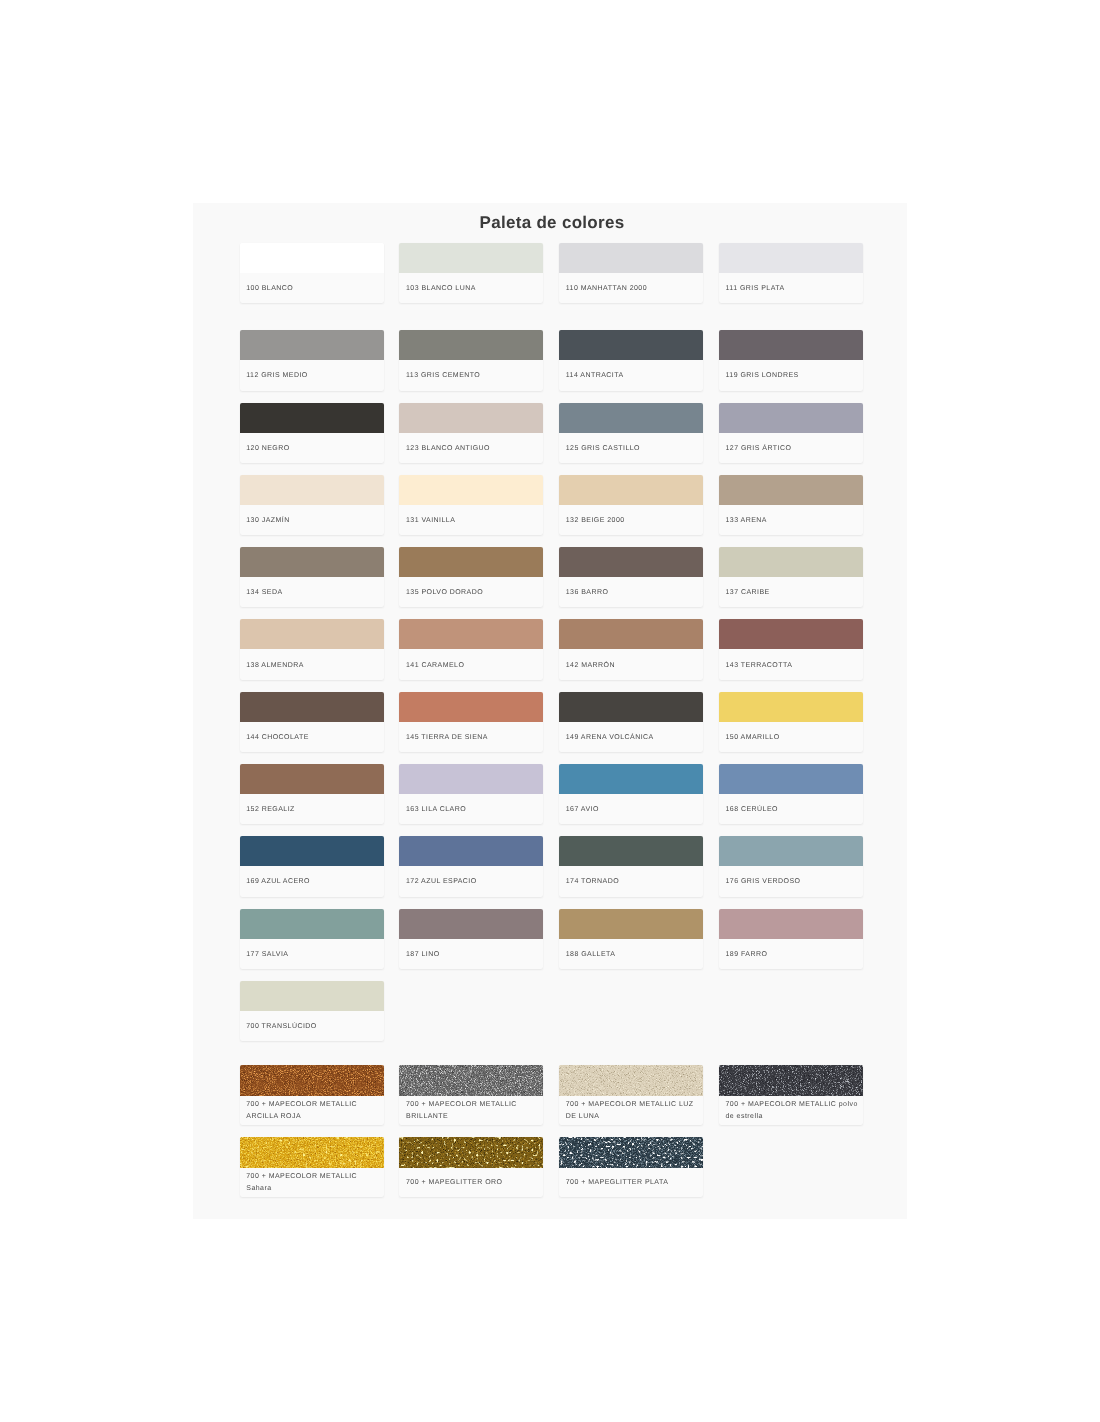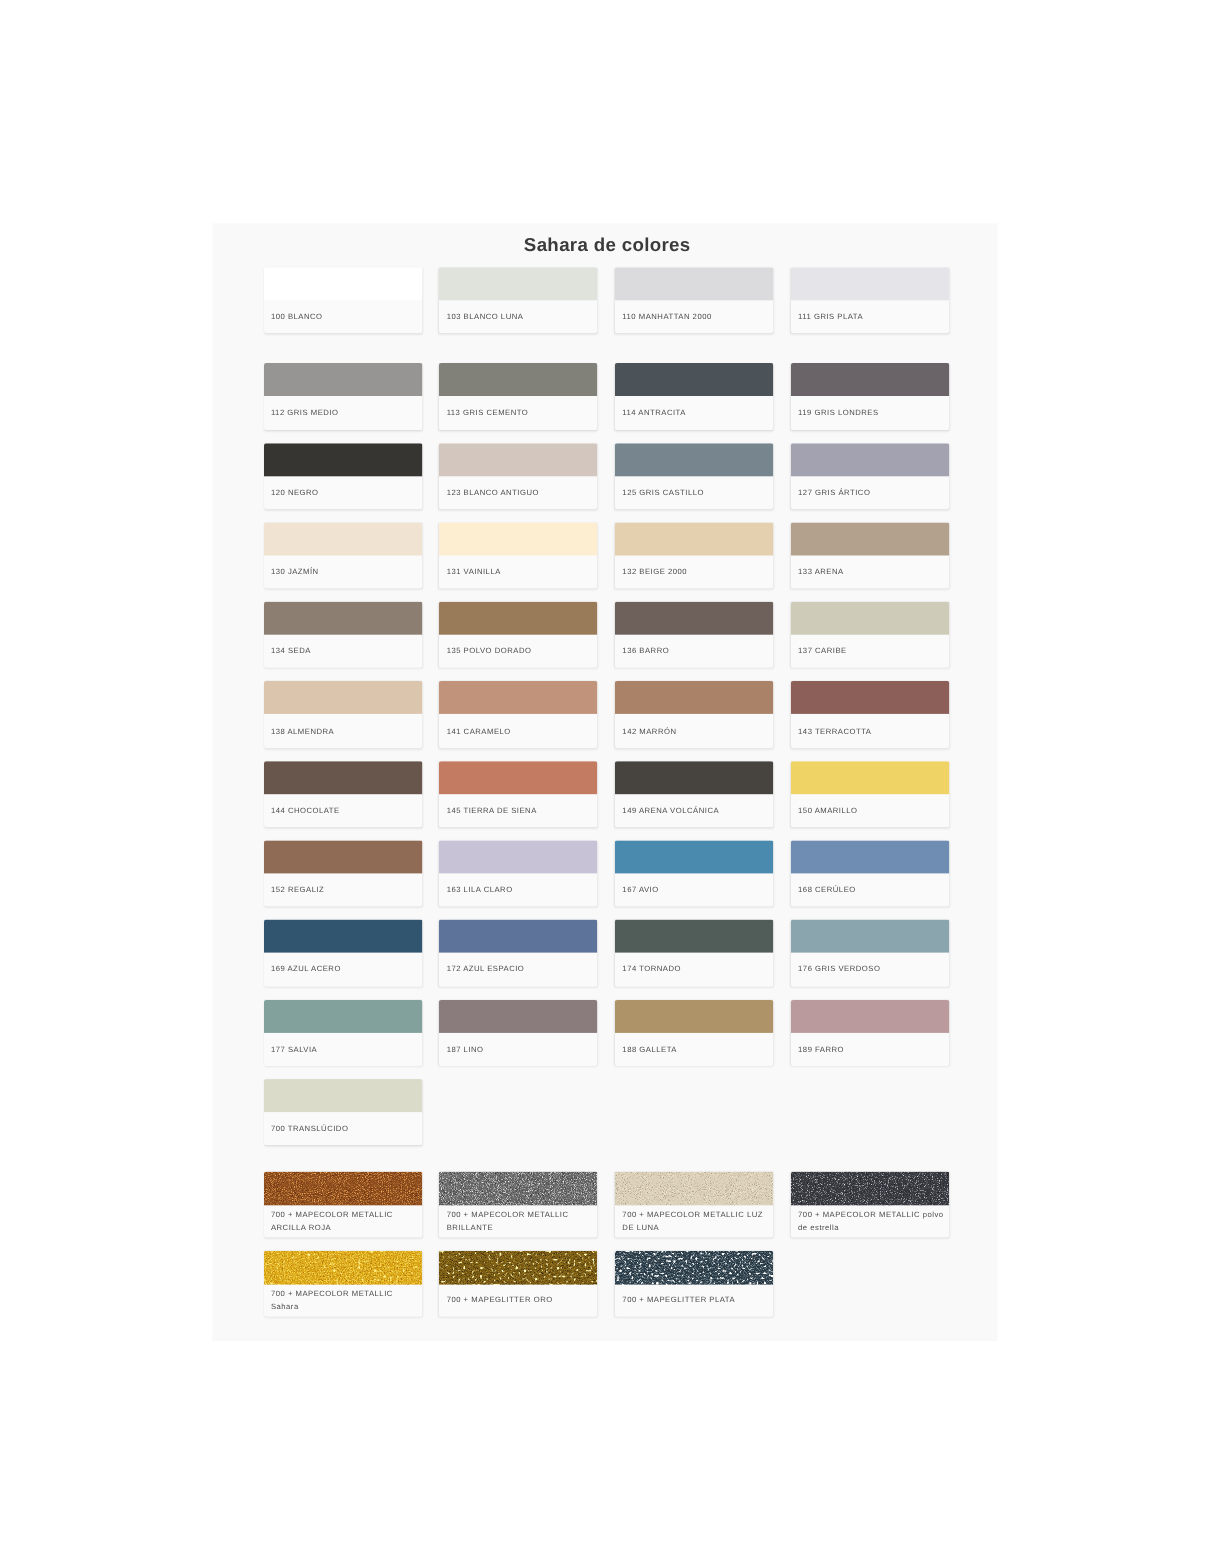--- a/index.html
+++ b/index.html
@@ -112,21 +112,21 @@
           <feMergeNode in="SourceGraphic"></feMergeNode>
           <feMergeNode in="lo"></feMergeNode>
           <feMergeNode in="hf"></feMergeNode>
           <feMergeNode in="sa"></feMergeNode>
         </feMerge>
   </filter>
 </defs>
   </svg>
 
 <div class="page">
-  <div class="title">Sahara de colores</div>
+  <div class="title">Paleta de colores</div>
   <div class="grid">
       <div class="row gap-big">
         <div class="card">
           <div class="sw" style="background-color: rgb(255, 255, 255);"></div>
           <div class="lab">100 BLANCO</div>
         </div>
         <div class="card">
           <div class="sw" style="background-color: rgb(223, 227, 219);"></div>
           <div class="lab">103 BLANCO LUNA</div>
         </div>

